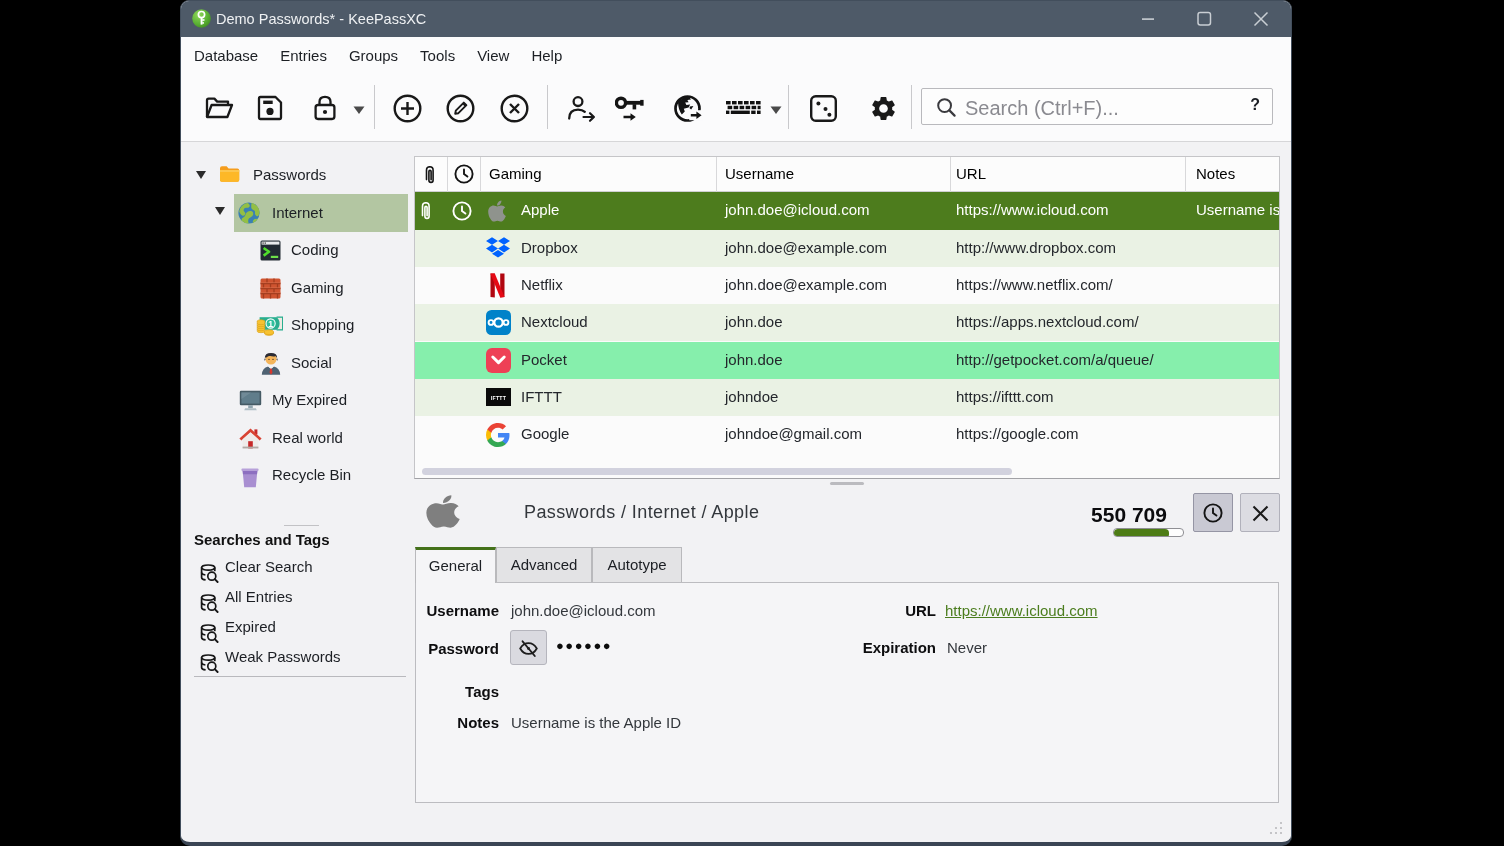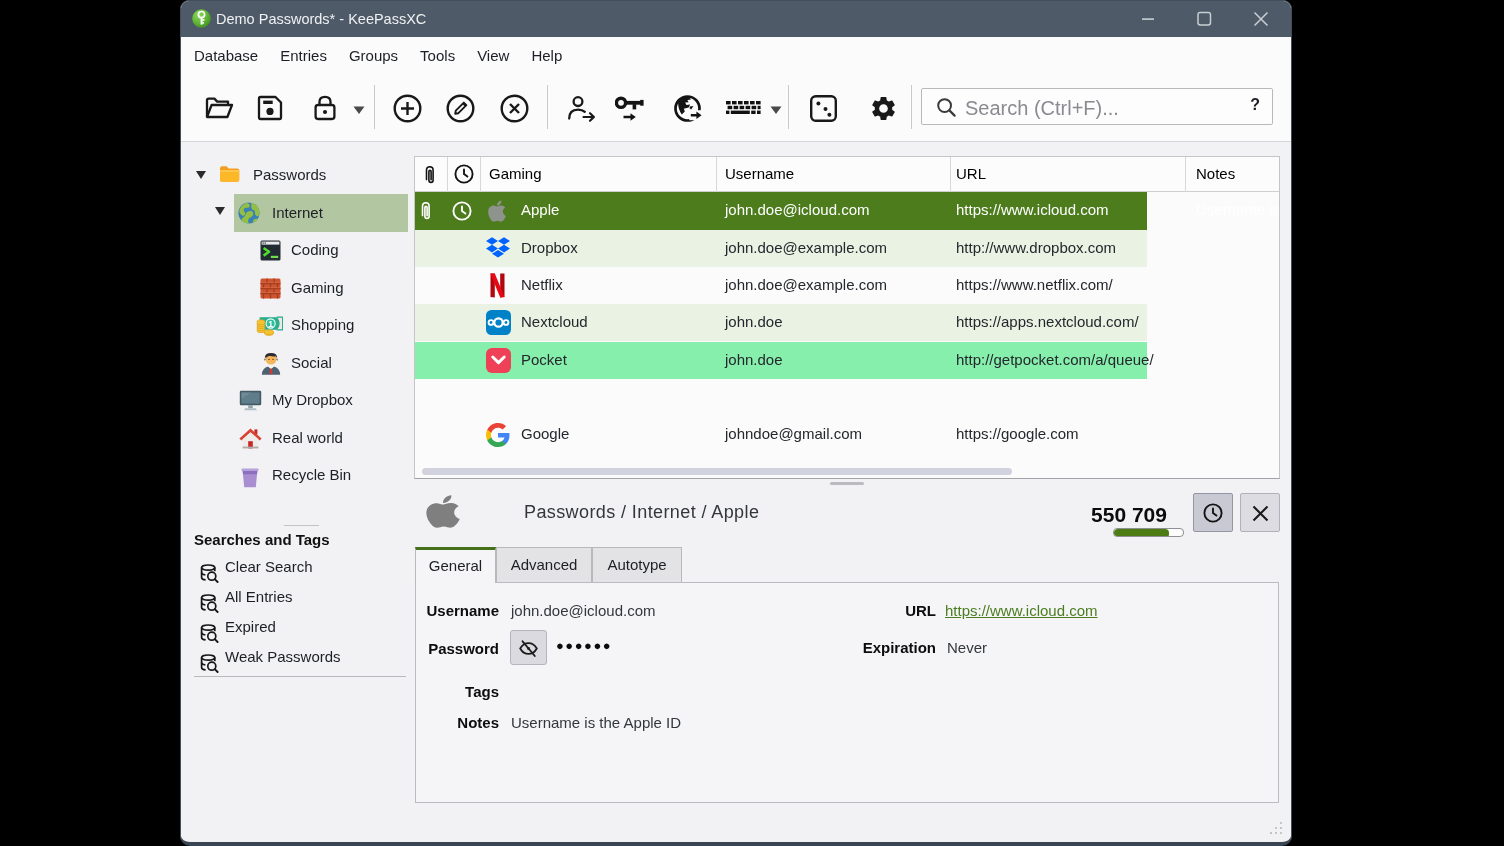--- a/index.html
+++ b/index.html
@@ -30,21 +30,21 @@
   .treesel { position:absolute; left:53px; top:193px; width:174px; height:38px; background:#b3c6a2; }
   .exp { position:absolute; width:0; height:0; border-left:5.5px solid transparent;
     border-right:5.5px solid transparent; border-top:8px solid #2b2b2b; }
   
   #stitle { position:absolute; left:13px; top:530px; font-size:15px; font-weight:bold; color:#111; }
   .srow { position:absolute; left:44px; font-size:15px; color:#1c1f24; }
   
   #tbl { position:absolute; left:233px; top:155px; width:866px; height:323px; overflow:hidden;
     background:#fbfbfb; border:1px solid #c5c5c8; border-bottom-color:#a2a2a6; }
   #thead { position:absolute; left:0; top:0; width:100%; height:35px; border-bottom:1px solid #cfcfd2; background:#fcfcfc; }
-  .trow { position:absolute; left:0; width:732px; height:37px; font-size:15px; color:#24272c; }
+  .trow { position:absolute; left:0; width:864px; height:37px; font-size:15px; color:#24272c; }
   .trow div { position:absolute; top:9px; white-space:nowrap; }
   .trow .c1 { left:106px; }
   .trow .cu { left:310px; }
   .trow .cl { left:541px; }
   .trow .cn { left:781px; }
   .ticon { position:absolute; left:71px; top:6px; }
   .dbs { position:absolute; left:19px; }
   
   #crumb { position:absolute; left:301px; top:501px; font-size:18px; letter-spacing:0.4px; color:#33373c;margin-left:42px; }
   .tab { position:absolute; top:546px; height:36px; font-size:15px; color:#1c1f24;
@@ -263,21 +263,21 @@
         <circle cx="13" cy="8.4" r="0.7" fill="#4a3520"></circle>
     </svg>
     <div class="treerow" style="left:110px;top:343px;line-height:38px">Social</div>
     <svg style="position:absolute;left:58px;top:389px" width="23" height="21" viewBox="0 0 23 21">
       <rect x="0.8" y="0.8" width="21.4" height="14.4" rx="1.2" fill="#455a64"></rect>
       <rect x="2.4" y="2.4" width="18.2" height="11.2" fill="#607d8b"></rect>
       <path d="M2.4 2.4 L12 2.4 L2.4 9 Z" fill="#78909c" opacity="0.7"></path>
       <rect x="9.2" y="15.2" width="4.6" height="3" fill="#90a4ae"></rect>
       <path d="M6.2 18.2 L16.8 18.2 L17.8 20.2 L5.2 20.2 Z" fill="#b0bec5"></path>
     </svg>
-    <div class="treerow" style="left:91px;top:380px;line-height:38px">My Dropbox</div>
+    <div class="treerow" style="left:91px;top:380px;line-height:38px">My Expired</div>
     <svg style="position:absolute;left:58px;top:427px" width="23" height="21" viewBox="0 0 23 21">
       <rect x="15.4" y="1.4" width="3 " height="5" fill="#c62828"></rect>
       <path d="M11.5 0.6 L22.6 10.4 L20.6 12.4 L11.5 4.4 L2.4 12.4 L0.4 10.4 Z" fill="#d84333"></path>
       <path d="M3.6 11.2 L11.5 4.2 L19.4 11.2 L19.4 20.4 L3.6 20.4 Z" fill="#efebe9"></path>
       <rect x="9.2" y="13.2" width="4.6" height="7.2" fill="#c62828"></rect>
       <rect x="3.6" y="18.6" width="15.8" height="1.8" fill="#b0a9a4"></rect>
     </svg>
     <div class="treerow" style="left:91px;top:418px;line-height:38px">Real world</div>
     <svg style="position:absolute;left:59px;top:465px" width="20" height="22" viewBox="0 0 20 22">
       <path d="M2.6 4.4 L17.4 4.4 L15.8 21.2 L4.2 21.2 Z" fill="#a98fd1"></path>
@@ -371,20 +371,29 @@
     </div>
     <div class="trow" style="top:185px;background:#86efac">
       <svg class="ticon" width="25" height="25" viewBox="0 0 25 25">
         <rect x="0" y="0" width="25" height="25" rx="6" fill="#ee4056"></rect>
         <path d="M6.8 9 L12.5 14.6 L18.2 9" fill="none" stroke="#fff" stroke-width="3" stroke-linecap="round" stroke-linejoin="round"></path>
       </svg>
       <div class="c1">Pocket</div>
         <div class="cu">john.doe</div>
         <div class="cl">http://getpocket.com/a/queue/</div>
     </div>
+    <div class="trow" style="top:222px;background:#eaf2e4">
+      <svg class="ticon" style="top:9px" width="25" height="18" viewBox="0 0 25 18">
+        <rect x="0" y="0" width="25" height="18" fill="#0a0a0a"></rect>
+        <text x="12.5" y="11.8" font-size="5.2" font-weight="bold" fill="#fff" text-anchor="middle" font-family="Liberation Sans" letter-spacing="0.3">IFTTT</text>
+      </svg>
+      <div class="c1">IFTTT</div>
+        <div class="cu">johndoe</div>
+        <div class="cl">https://ifttt.com</div>
+    </div>
     <div class="trow" style="top:259px;background:#fbfbfb">
       <svg class="ticon" style="top:7px" width="24" height="24" viewBox="0 0 24 24">
         <path fill="#4285F4" d="M23.49 12.27c0-.79-.07-1.54-.19-2.27H12v4.51h6.47c-.29 1.48-1.14 2.73-2.4 3.58v3h3.86c2.26-2.09 3.56-5.17 3.56-8.82z"></path>
         <path fill="#34A853" d="M12 24c3.24 0 5.95-1.08 7.93-2.91l-3.86-3c-1.08.72-2.45 1.16-4.07 1.16-3.13 0-5.78-2.11-6.73-4.96H1.29v3.09C3.26 21.3 7.31 24 12 24z"></path>
         <path fill="#FBBC05" d="M5.27 14.29c-.25-.72-.38-1.49-.38-2.29s.14-1.57.38-2.29V6.62H1.29C.47 8.24 0 10.06 0 12s.47 3.76 1.29 5.38l3.98-3.09z"></path>
         <path fill="#EA4335" d="M12 4.75c1.77 0 3.35.61 4.6 1.8l3.42-3.42C17.95 1.19 15.24 0 12 0 7.31 0 3.26 2.7 1.29 6.62l3.98 3.09c.95-2.85 3.6-4.96 6.73-4.96z"></path>
       </svg>
       <div class="c1">Google</div>
         <div class="cu">johndoe@gmail.com</div>
         <div class="cl">https://google.com</div>

